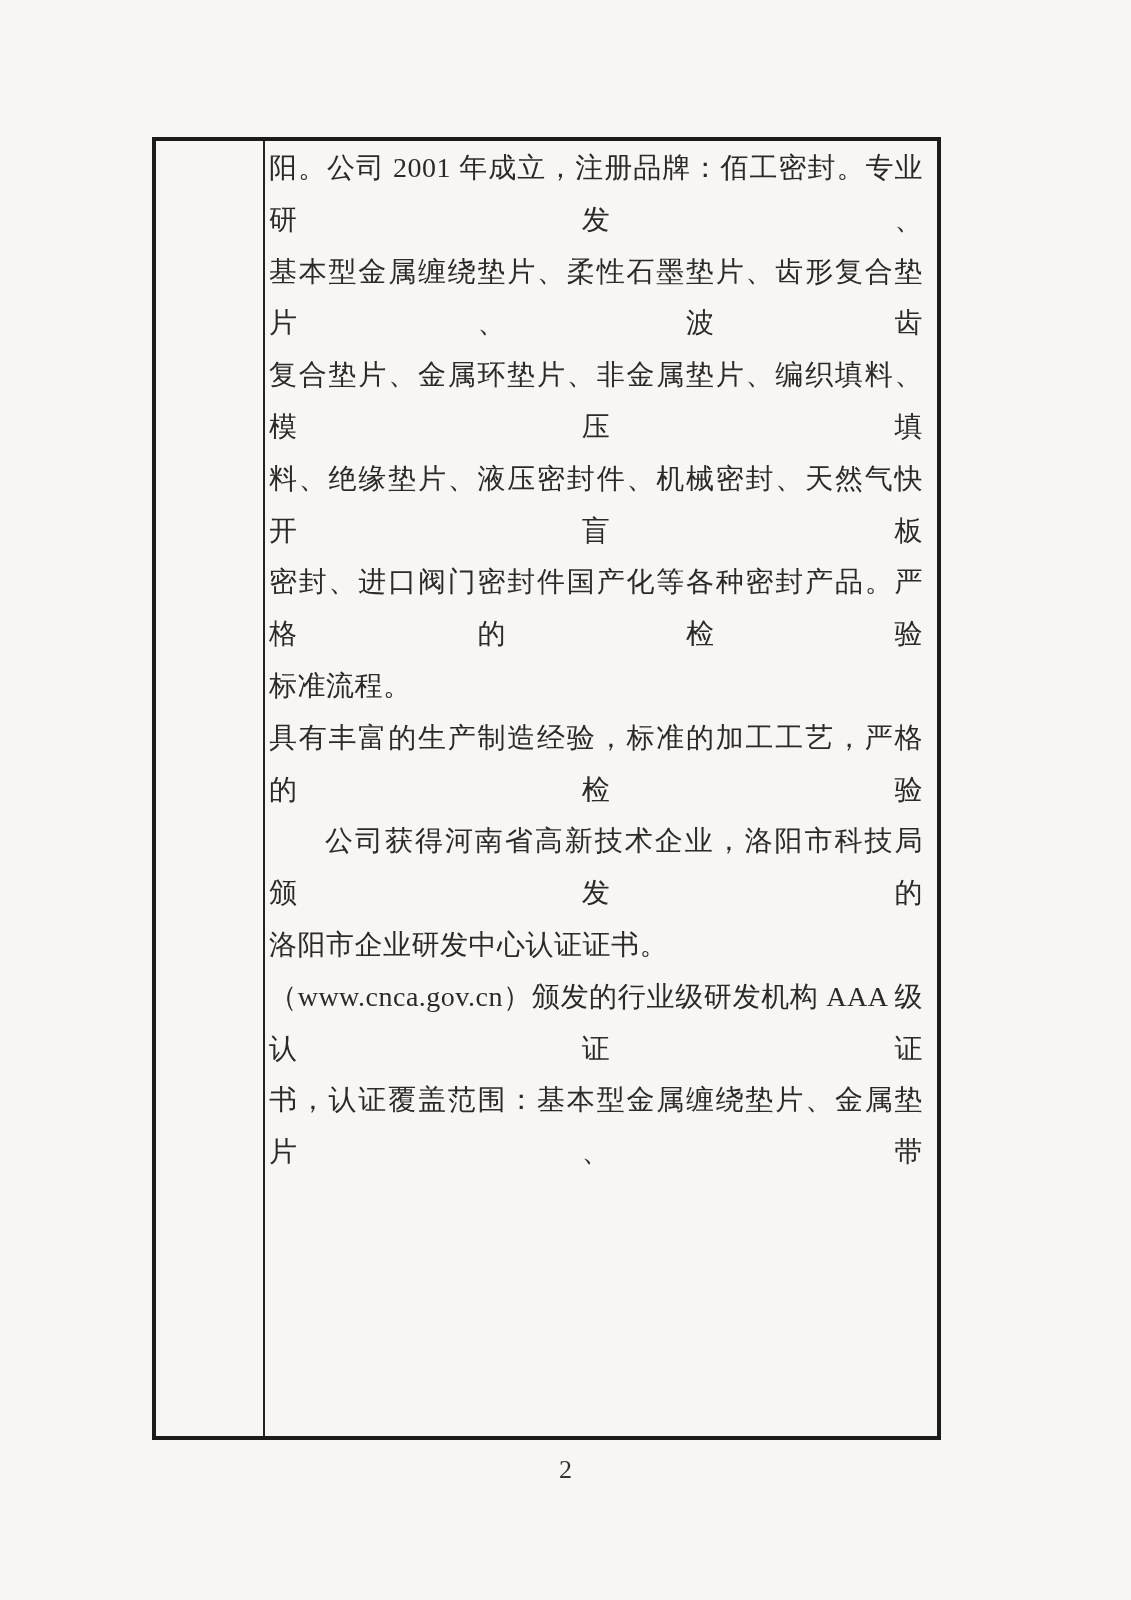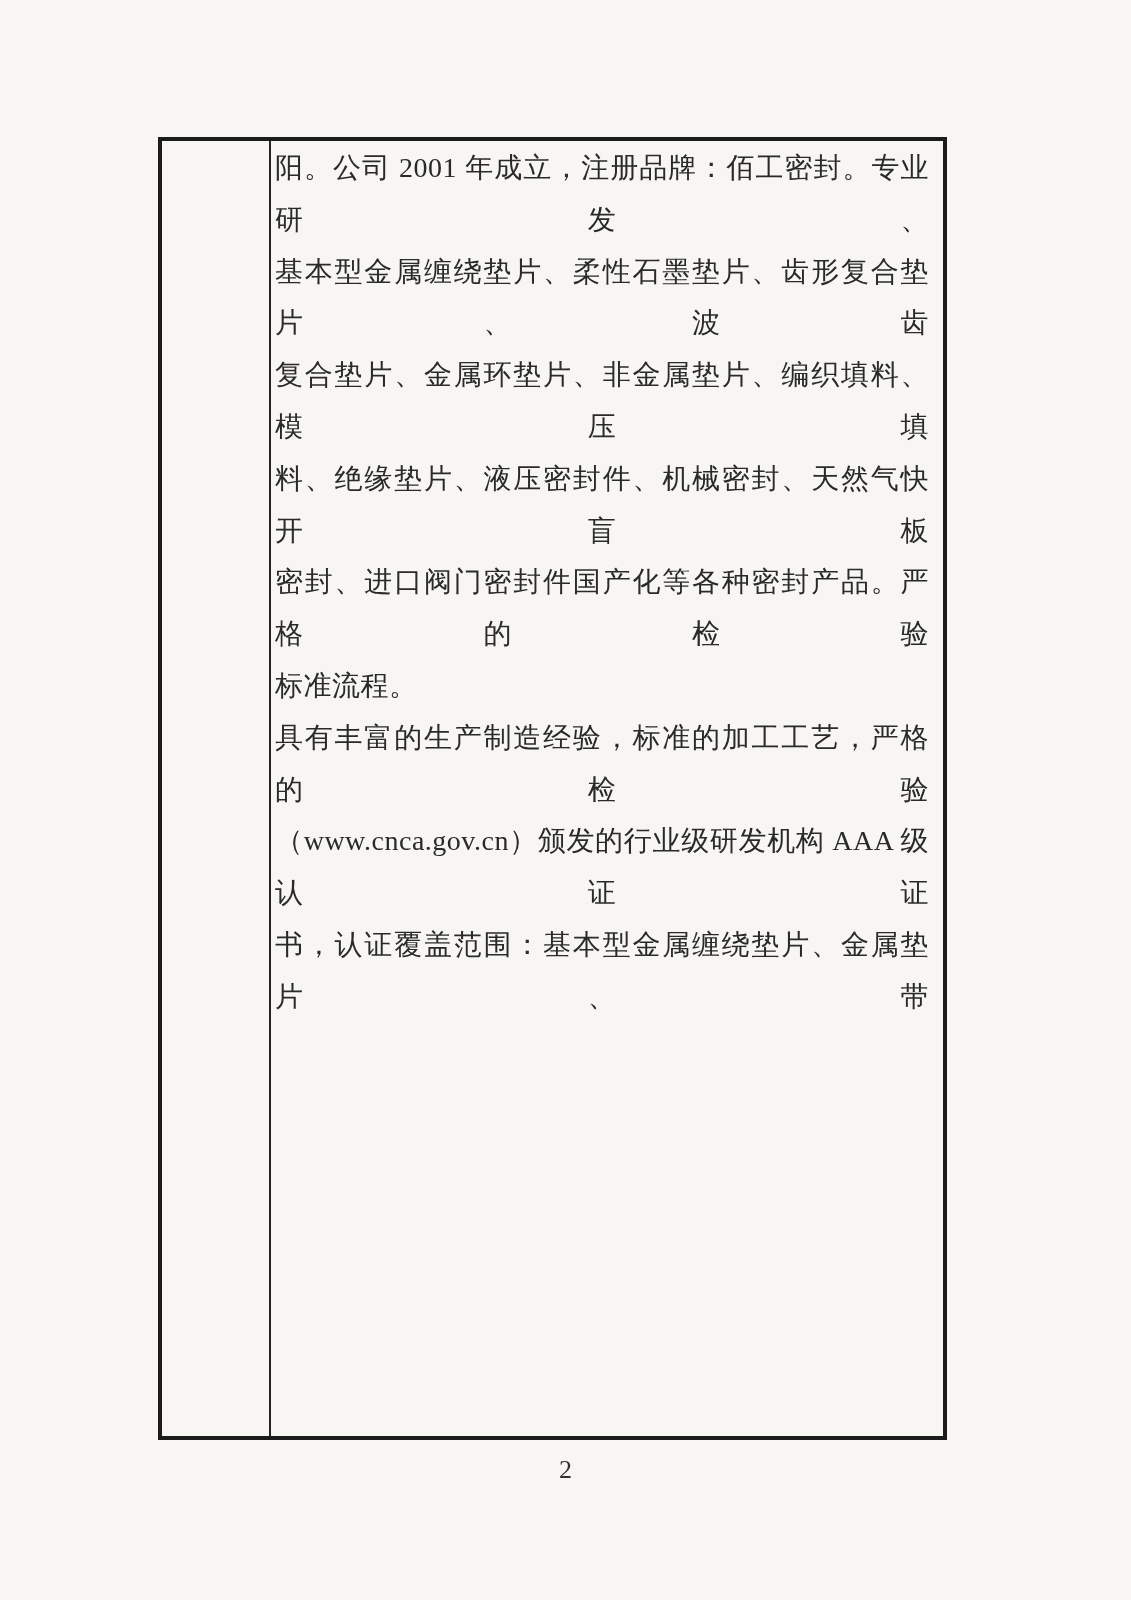--- a/index.html
+++ b/index.html
@@ -12,21 +12,21 @@
   }
   .page {
     position: relative;
     width: 1131px;
     height: 1600px;
     background: #f7f6f3;
     overflow: hidden;
   }
   .doc-table {
     position: absolute;
-    left: 158px;
+    left: 152px;
     top: 137px;
     width: 789px;
     height: 1303px;
     box-sizing: border-box;
     border: 4px solid #1b1b1b;
     display: flex;
     background: transparent;
     justify-content: flex-end;
   }
   .cell-left {
@@ -74,18 +74,20 @@
   <div class="doc-table">
     <div class="cell-left"></div>
     <div class="cell-right">
         <div class="line j">阳。公司 2001 年成立，注册品牌：佰工密封。专业研发、</div>
         <div class="line j">基本型金属缠绕垫片、柔性石墨垫片、齿形复合垫片、波齿</div>
         <div class="line j">复合垫片、金属环垫片、非金属垫片、编织填料、模压填</div>
         <div class="line j">料、绝缘垫片、液压密封件、机械密封、天然气快开盲板</div>
         <div class="line j">密封、进口阀门密封件国产化等各种密封产品。严格的检验</div>
         <div class="line">标准流程。</div>
         <div class="line j">具有丰富的生产制造经验，标准的加工工艺，严格的检验</div>
+        <div class="line j ind">公司获得河南省高新技术企业，洛阳市科技局颁发的</div>
+        <div class="line">洛阳市企业研发中心认证证书。</div>
         <div class="line j">（www.cnca.gov.cn）颁发的行业级研发机构 AAA 级认证证</div>
         <div class="line j">书，认证覆盖范围：基本型金属缠绕垫片、金属垫片、带</div>
       </div>
   </div>
   <div class="page-number">2</div>
 </div>
 
 </body></html>

